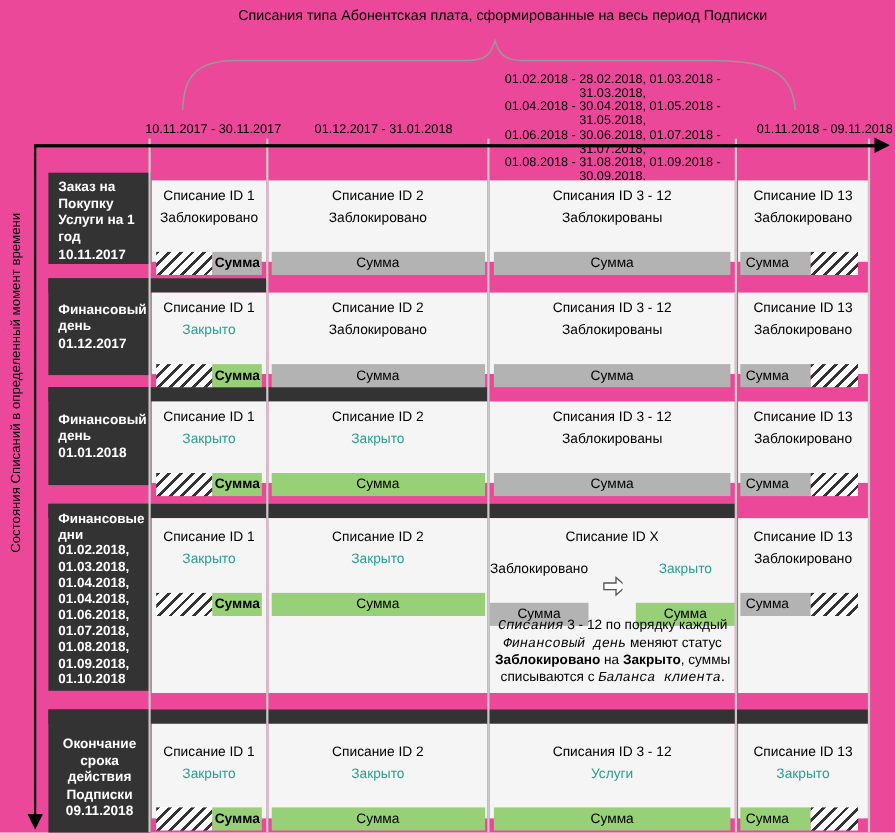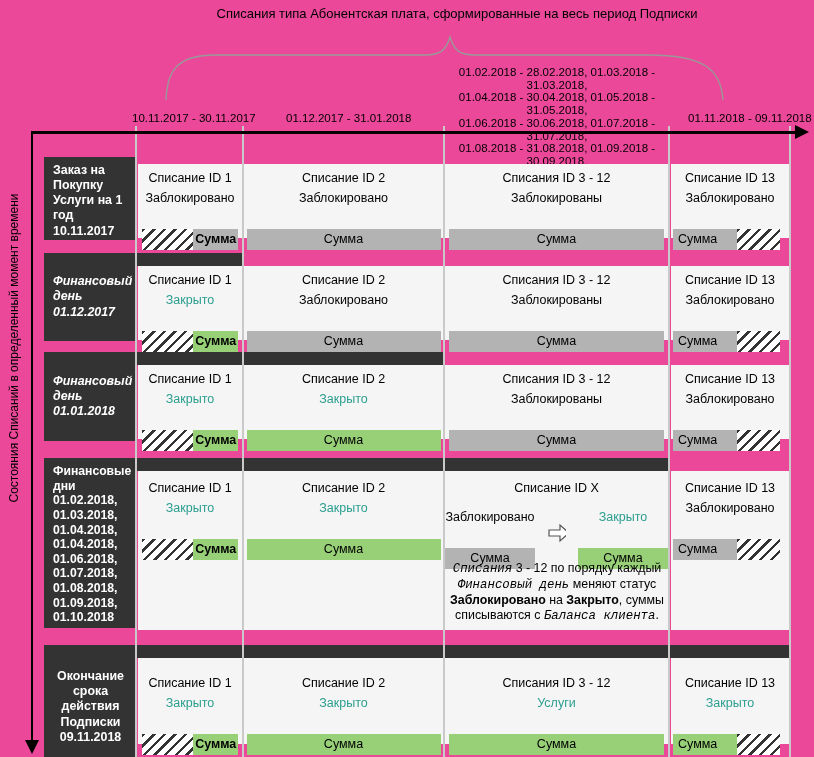--- a/index.html
+++ b/index.html
@@ -22,21 +22,21 @@
   .ylabel{position:absolute;left:14px;top:348px;transform:translate(-50%,-50%) rotate(-90deg);
     white-space:nowrap;font-size:12px;}
 
   
   .colline{position:absolute;width:2px;background:#c9c9c9;z-index:3;}
 
   
   .rowlabel{position:absolute;left:44px;width:93px;background:#333333;color:#fff;
     font-weight:bold;font-size:12.4px;line-height:1.22;white-space:pre-line;
     box-sizing:border-box;padding:6px 5px 6px 9px;z-index:2;}
-  .rowlabel.vcenter{display:flex;align-items:center;font-style:italic;}
+  .rowlabel.vcenter{display:flex;align-items:center;}
   .rowlabel.hcenter{display:flex;align-items:center;justify-content:center;text-align:center;padding-left:5px;}
   .strip{position:absolute;left:44px;height:13px;background:#333333;z-index:1;}
 
   
   .cell{position:absolute;background:#f5f5f5;box-sizing:border-box;text-align:center;
     padding-top:7px;z-index:1;}
   .cell.r4{padding-top:10px;}
   .cell.r5{padding-top:18px;}
   .cid{font-size:12.5px;}
   .status{font-size:12.5px;margin-top:6px;}

